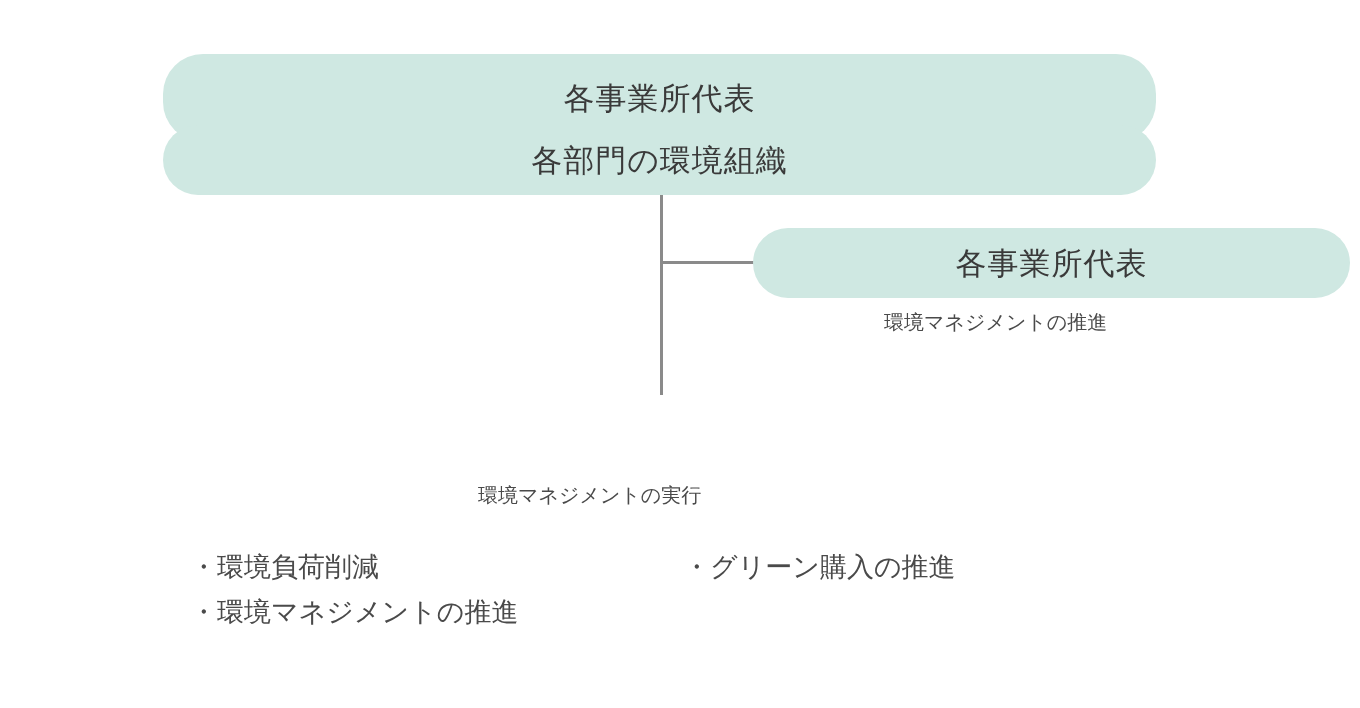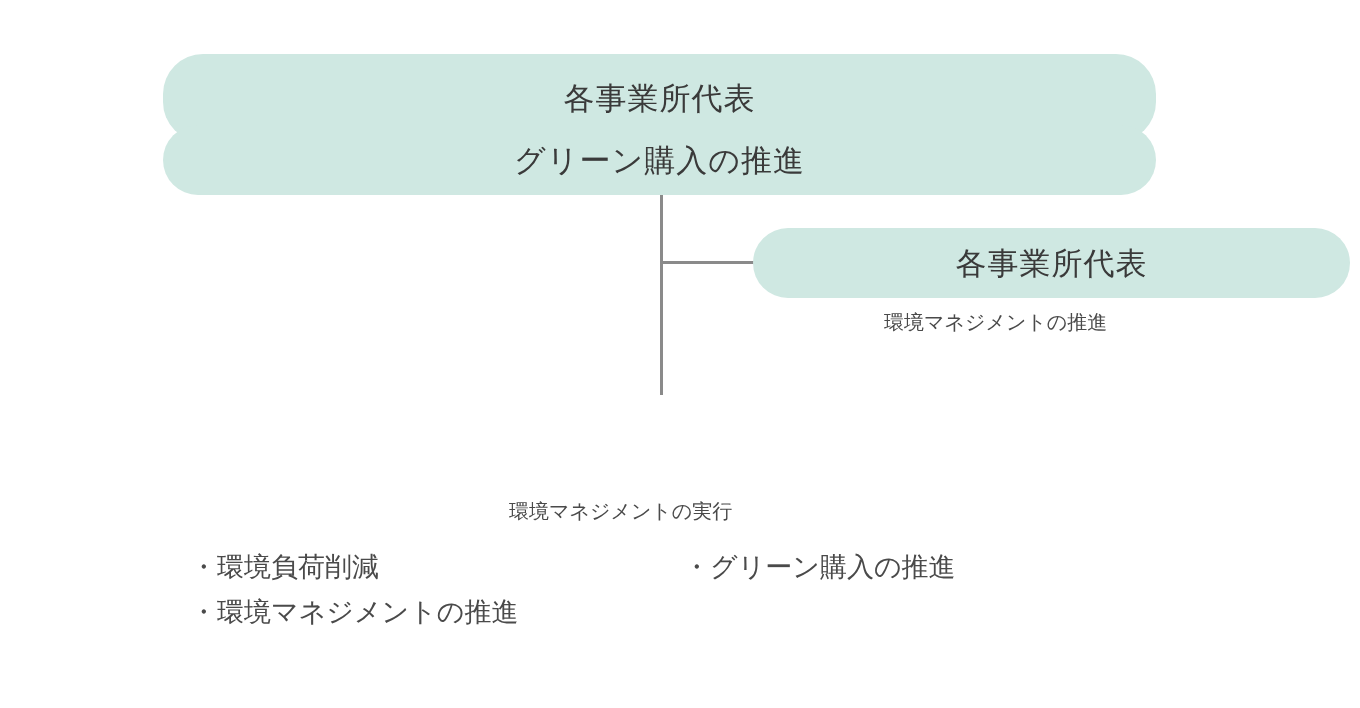--- a/index.html
+++ b/index.html
@@ -75,21 +75,21 @@
 
   
   .caption {
     position: absolute;
     font-size: 20px;
     color: #4a4a4a;
     line-height: 1;
     white-space: nowrap;
   }
   #caption-office { left: 884px; top: 312px; }
-  #caption-dept   { left: 509px; top: 485px; margin-top: 16px; }
+  #caption-dept   { left: 478px; top: 485px; }
 
   
   .bullet-group {
     position: absolute;
   }
   #bullets-left  { left: 190px; top: 545px; }
   #bullets-right { left: 683px; top: 545px; }
 
   .bullet-item {
     font-size: 27px;
@@ -108,21 +108,21 @@
     <div class="line-v" id="conn-top"></div>
     <div class="line-v" id="conn-trunk"></div>
     <div class="line-h" id="conn-branch"></div>
   </div>
 
   <div class="node" id="node-rep">
     <span class="node-label">各事業所代表</span>
   </div>
 
   <div class="node" id="node-manager">
-    <span class="node-label">グリーン購入の推進</span>
+    <span class="node-label">各部門の環境組織</span>
   </div>
 
   <div class="node" id="node-office">
     <span class="node-label">各事業所代表</span>
   </div>
 
   <div class="caption" id="caption-office">環境マネジメントの推進</div>
 
 
   <div class="caption" id="caption-dept">環境マネジメントの実行</div>

